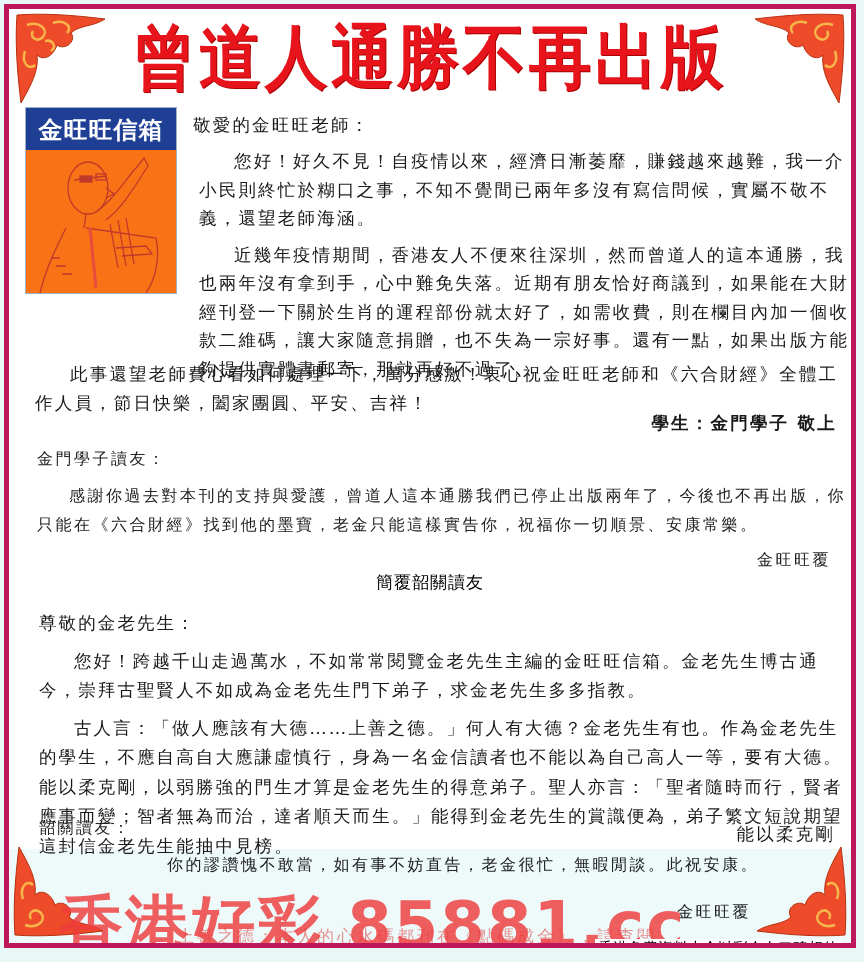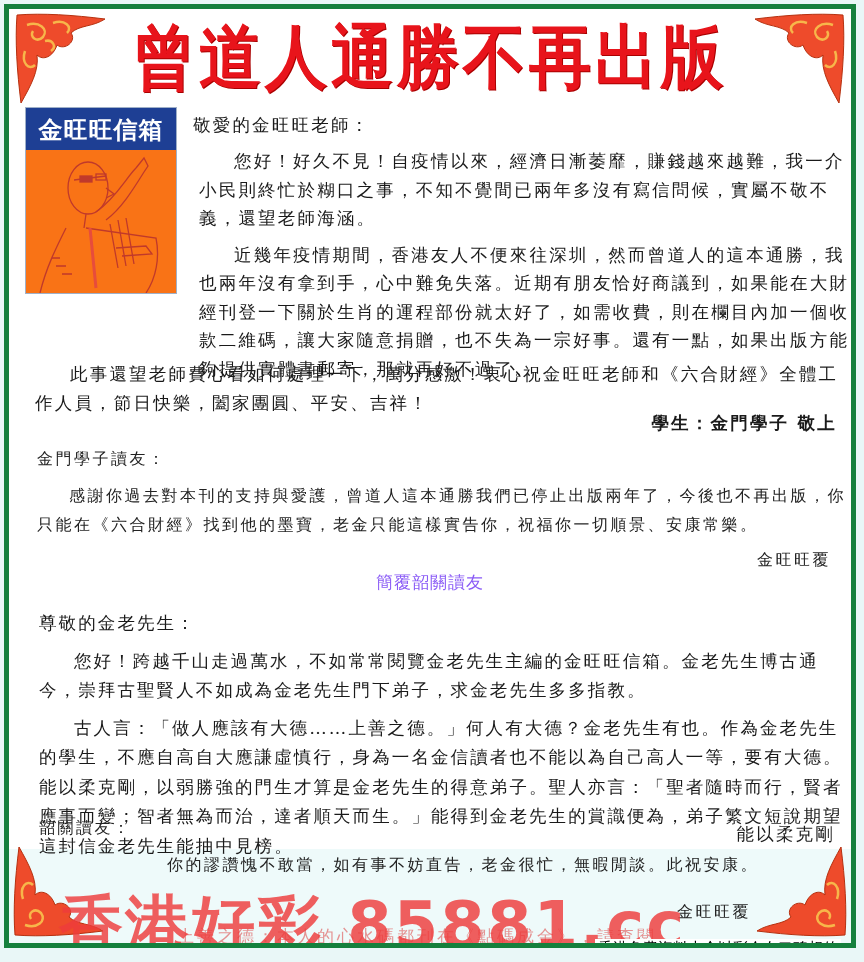--- a/index.html
+++ b/index.html
@@ -5,21 +5,21 @@
     html, body { margin: 0; padding: 0; }
     body {
       width: 864px; height: 962px; overflow: hidden;
       background: #e9f7f7;
       font-family: "DejaVu Serif", "Liberation Serif", serif;
       color: #1a1a1a;
       position: relative;
     }
     .frame {
       position: absolute; left: 4px; top: 4px; width: 852px; height: 944px;
-      border: 5px solid #15803d;
+      border: 5px solid #be185d;
       background: #ffffff;
       box-sizing: border-box;
       overflow: hidden;
     }
     .frame-bottom {
       position: absolute; left: 0; right: 0; top: 840px; bottom: 0;
       background: #eefafa;
     }
     .corner {
       position: absolute; width: 96px; height: 96px;
@@ -59,21 +59,21 @@
     #letter1-body { left: 182px; top: 130px; width: 668px; }
     #letter1-full { left: 18px; top: 343px; width: 832px; }
     #letter1-sig { right: 14px; top: 400px; font-weight: bold; }
 
     .reply { font-family: Liberation Sans, sans-serif; font-size: 16px; line-height: 29px; letter-spacing: 2.5px; color: #222; }
     #reply1 { left: 20px; top: 427px; width: 828px; }
     #reply1-sig { right: 20px; top: 536px; }
 
     .section-title {
       position: absolute; left: 0; right: 0; top: 562px; text-align: center;
-      font-size: 17px; color: #8b5cf6; letter-spacing: 1px;
+      font-size: 17px; color: #000000; letter-spacing: 1px;
     }
 
     #letter2 { left: 22px; top: 592px; width: 828px; font-size: 17.5px; line-height: 29.5px; letter-spacing: 2.1px; }
     #letter2-sig { right: 16px; top: 811px; }
 
     #reply2 { left: 22px; top: 796px; width: 828px; }
     #reply2-sig { right: 100px; top: 888px; }
 
     .watermark {
       position: absolute; left: 50px; top: 873px;

